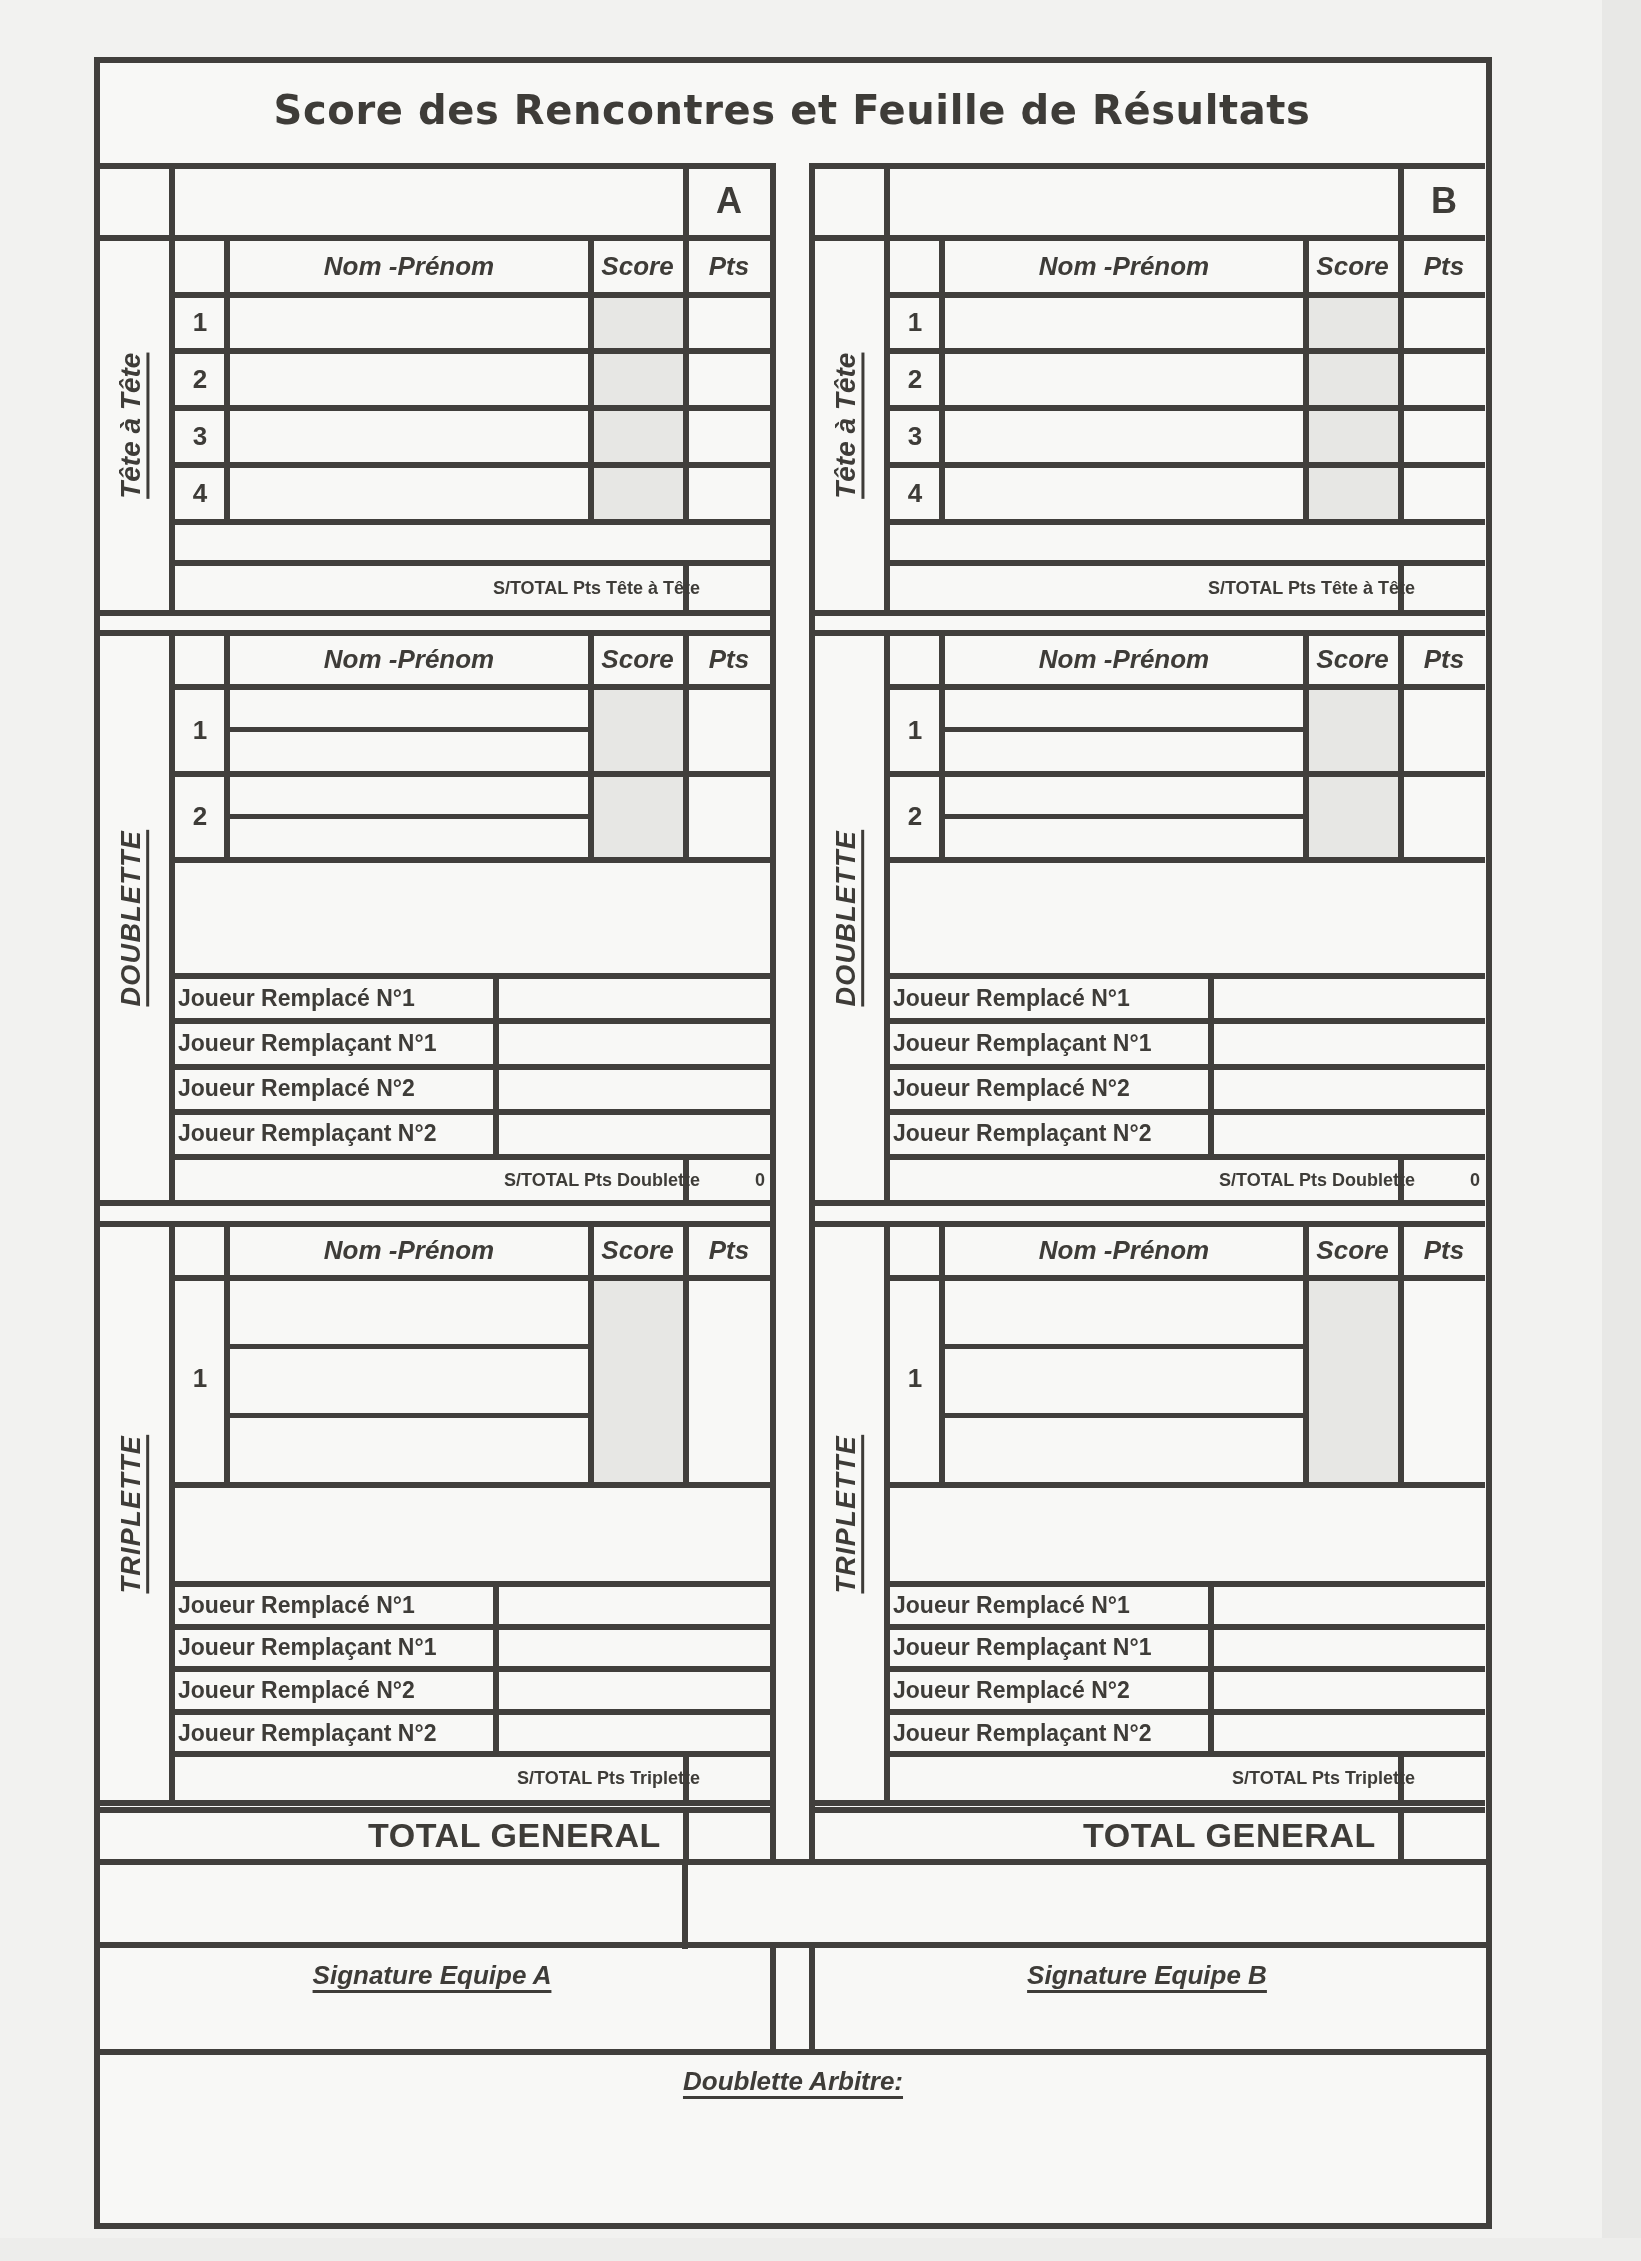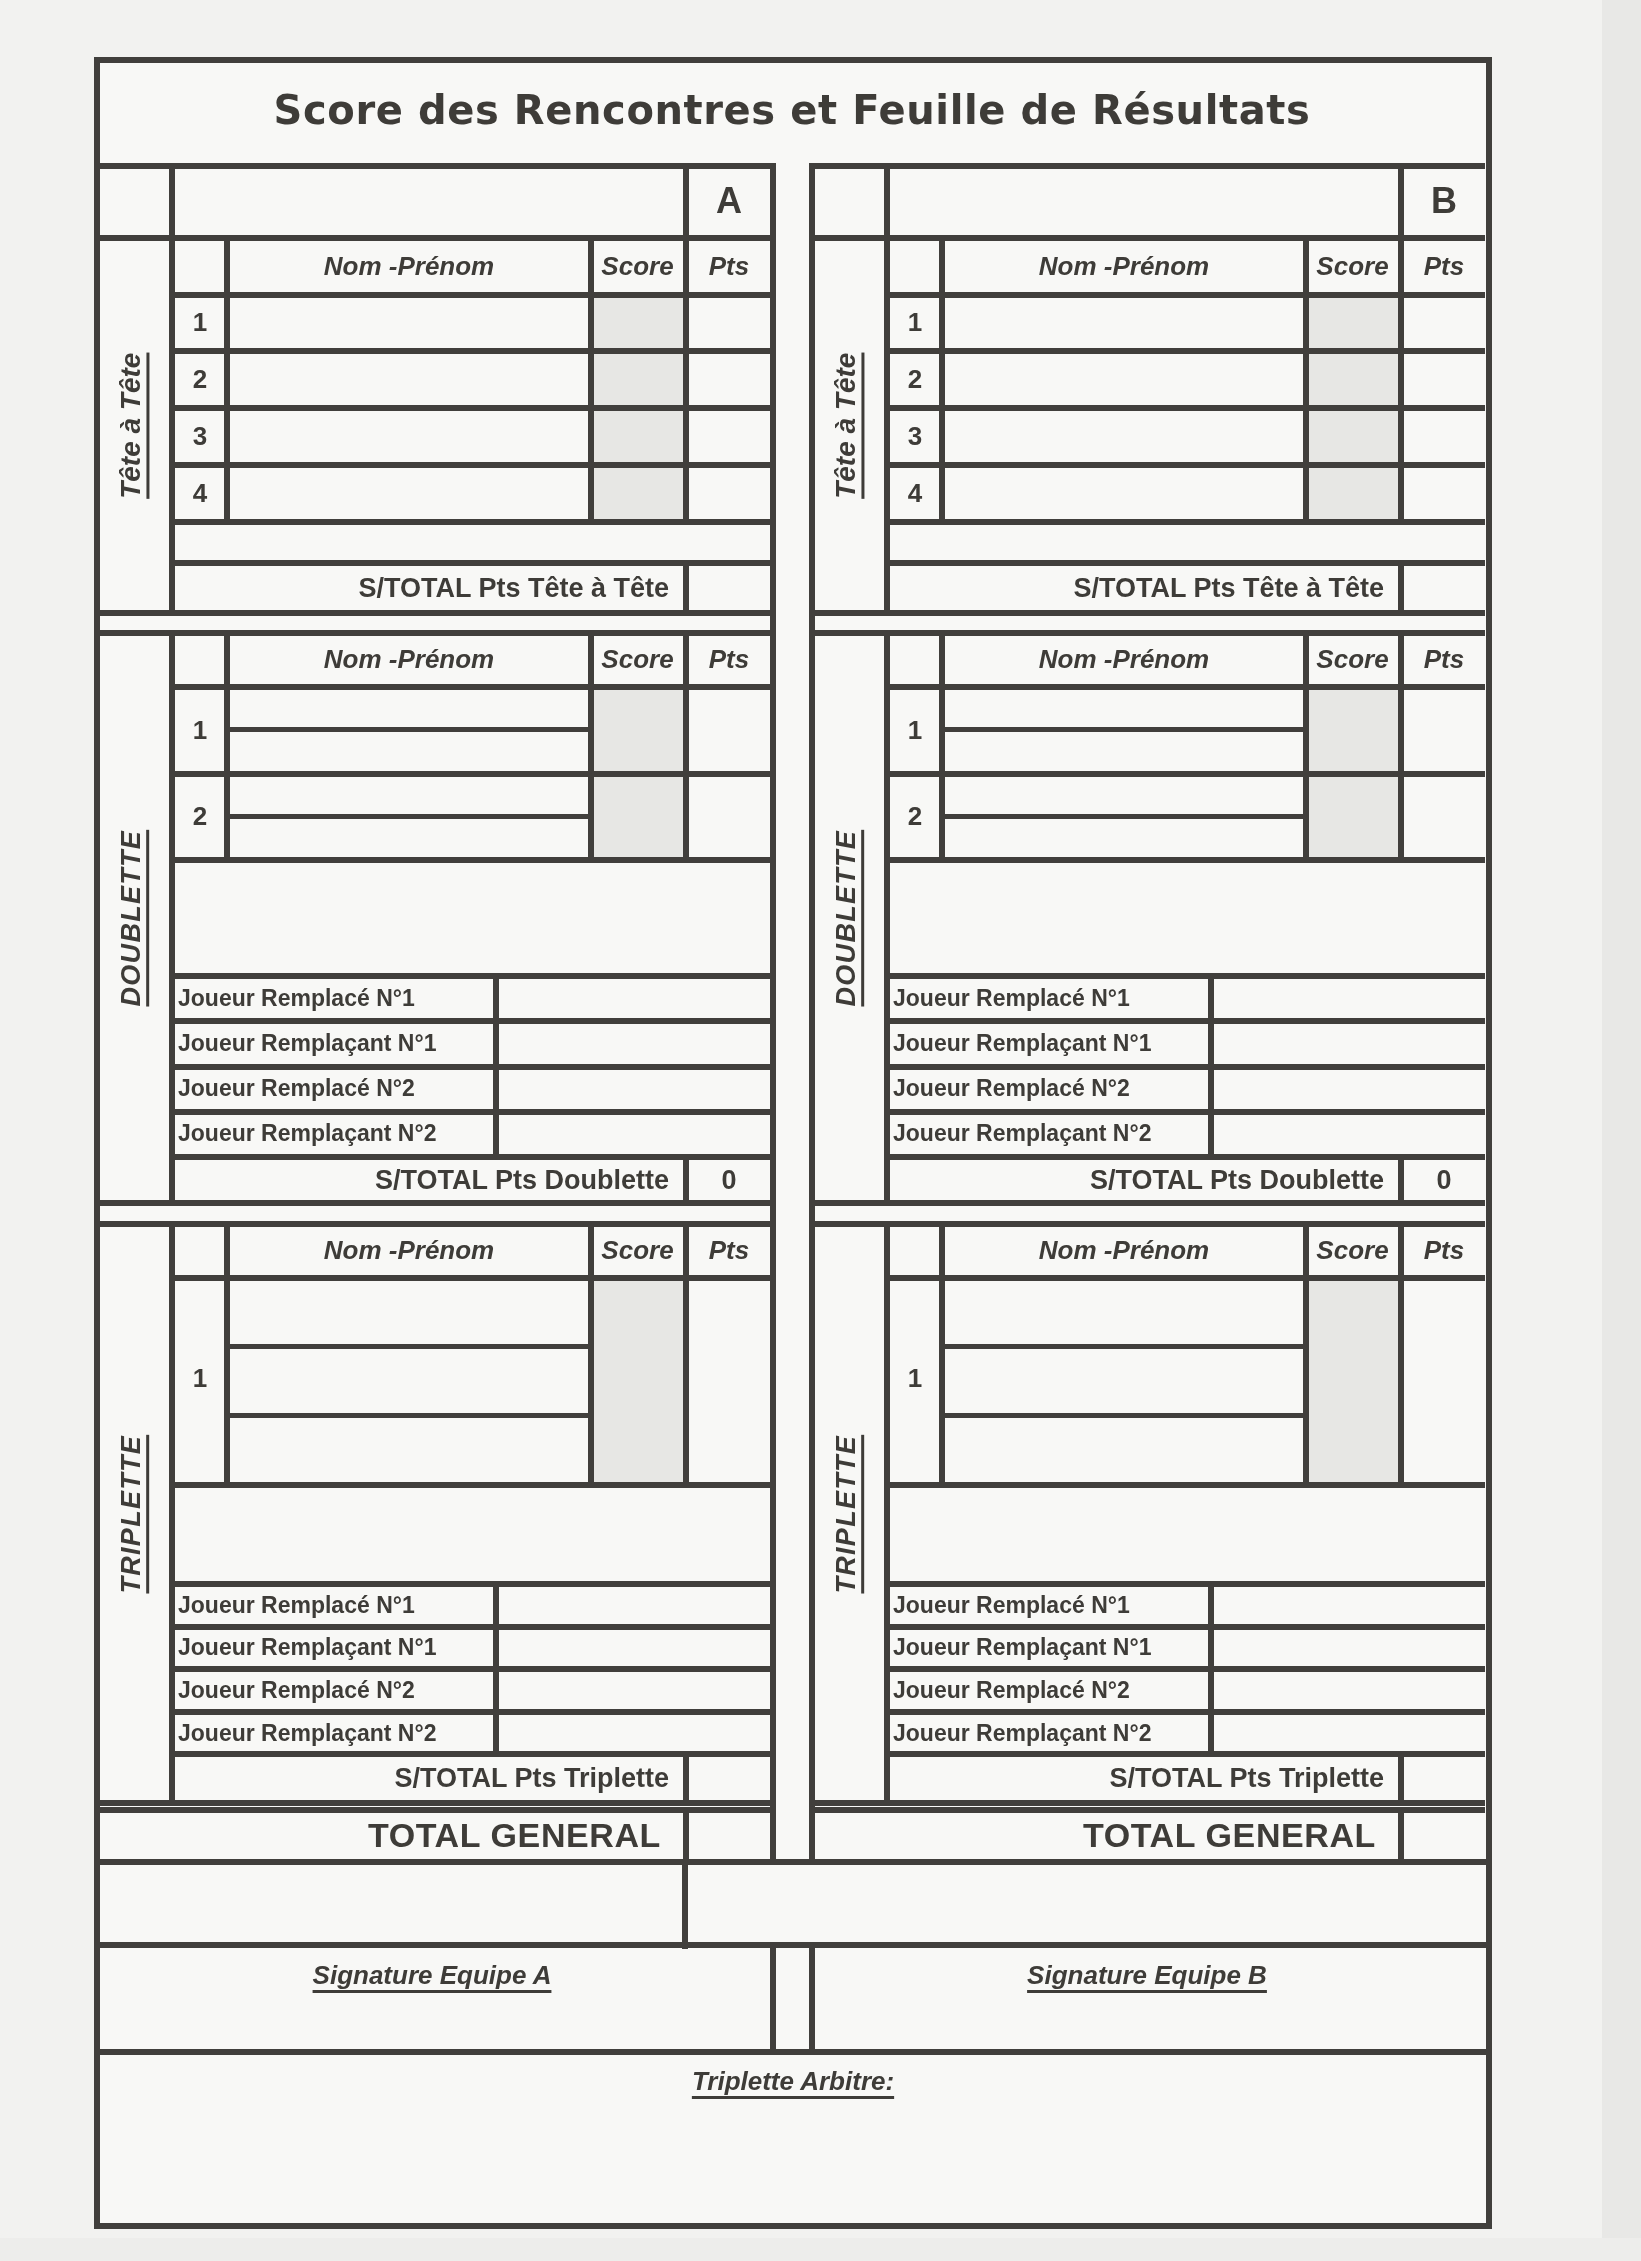--- a/index.html
+++ b/index.html
@@ -13,21 +13,21 @@
   .lbl{position:absolute;color:#3e3c38;display:flex;align-items:center;justify-content:center;font-weight:bold;line-height:1.05;}
   .lbl.left{justify-content:flex-start;}
   .lbl.right{justify-content:flex-end;}
   .lbl.top{align-items:flex-start;}
   .it{font-style:italic;}
   .und{text-decoration:underline;text-decoration-thickness:3.2px;text-underline-offset:5.8px;}
   .title{font-family:"DejaVu Sans","Liberation Sans",sans-serif;font-size:40px;letter-spacing:0.6px;}
   .letter{font-size:36px;}
   .colh{font-size:26px;font-style:italic;}
   .num{font-size:26px;}
-  .sub{font-size:27px;}
+  .sub{font-size:18px;margin-left:31px;}
   .repl{font-size:23px;}
   .total{font-size:34px;letter-spacing:0.6px;}
   .winner{font-size:35px;}
   .sig{font-size:26px;}
   .rot{transform:rotate(-90deg);white-space:nowrap;display:inline-block;}
   .side1{font-size:28px;}
   .side2{font-size:27px;letter-spacing:1.3px;}
   .panel{position:absolute;top:0;width:676px;height:2261px;}
   .cell{position:absolute;}
 </style>
@@ -260,19 +260,19 @@
 
   <i class="ln" style="left:682px;top:1859px;width:5.8px;height:90px"></i>
   <div class="cell" style="left:688px;top:1864px;width:798px;height:78px"></div>
   <div class="lbl sig it top" style="left:809px;top:1962px;width:676px;height:71px">
       <span class="und">Signature Equipe B</span>
     </div>
   <div class="lbl sig it top" style="left:94px;top:1962px;width:676px;height:71px">
       <span class="und">Signature Equipe A</span>
     </div>
   <div class="lbl sig it top" style="left:94px;top:2068px;width:1398px;height:71px">
-      <span class="und">Triplette Arbitre:</span>
+      <span class="und">Doublette Arbitre:</span>
     </div>
 
   <div class="scan-strip-right"></div>
   <div class="scan-strip-bottom"></div>
 </div>
 
 
 </body></html>

